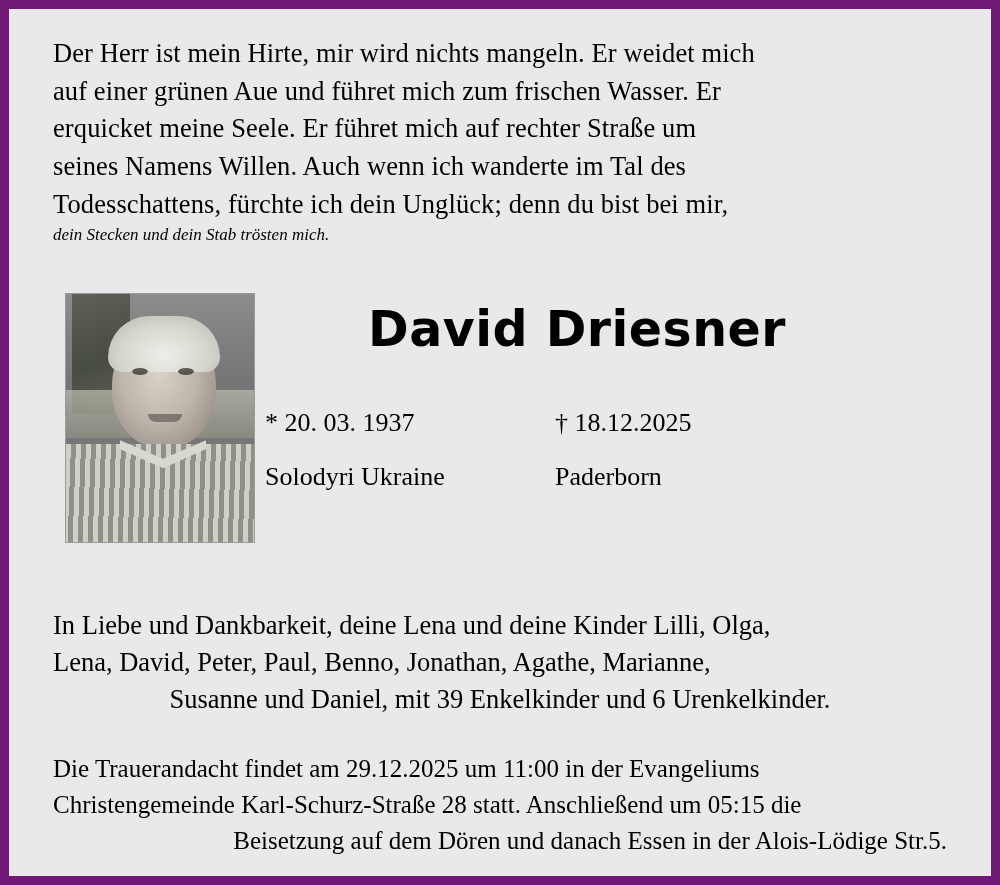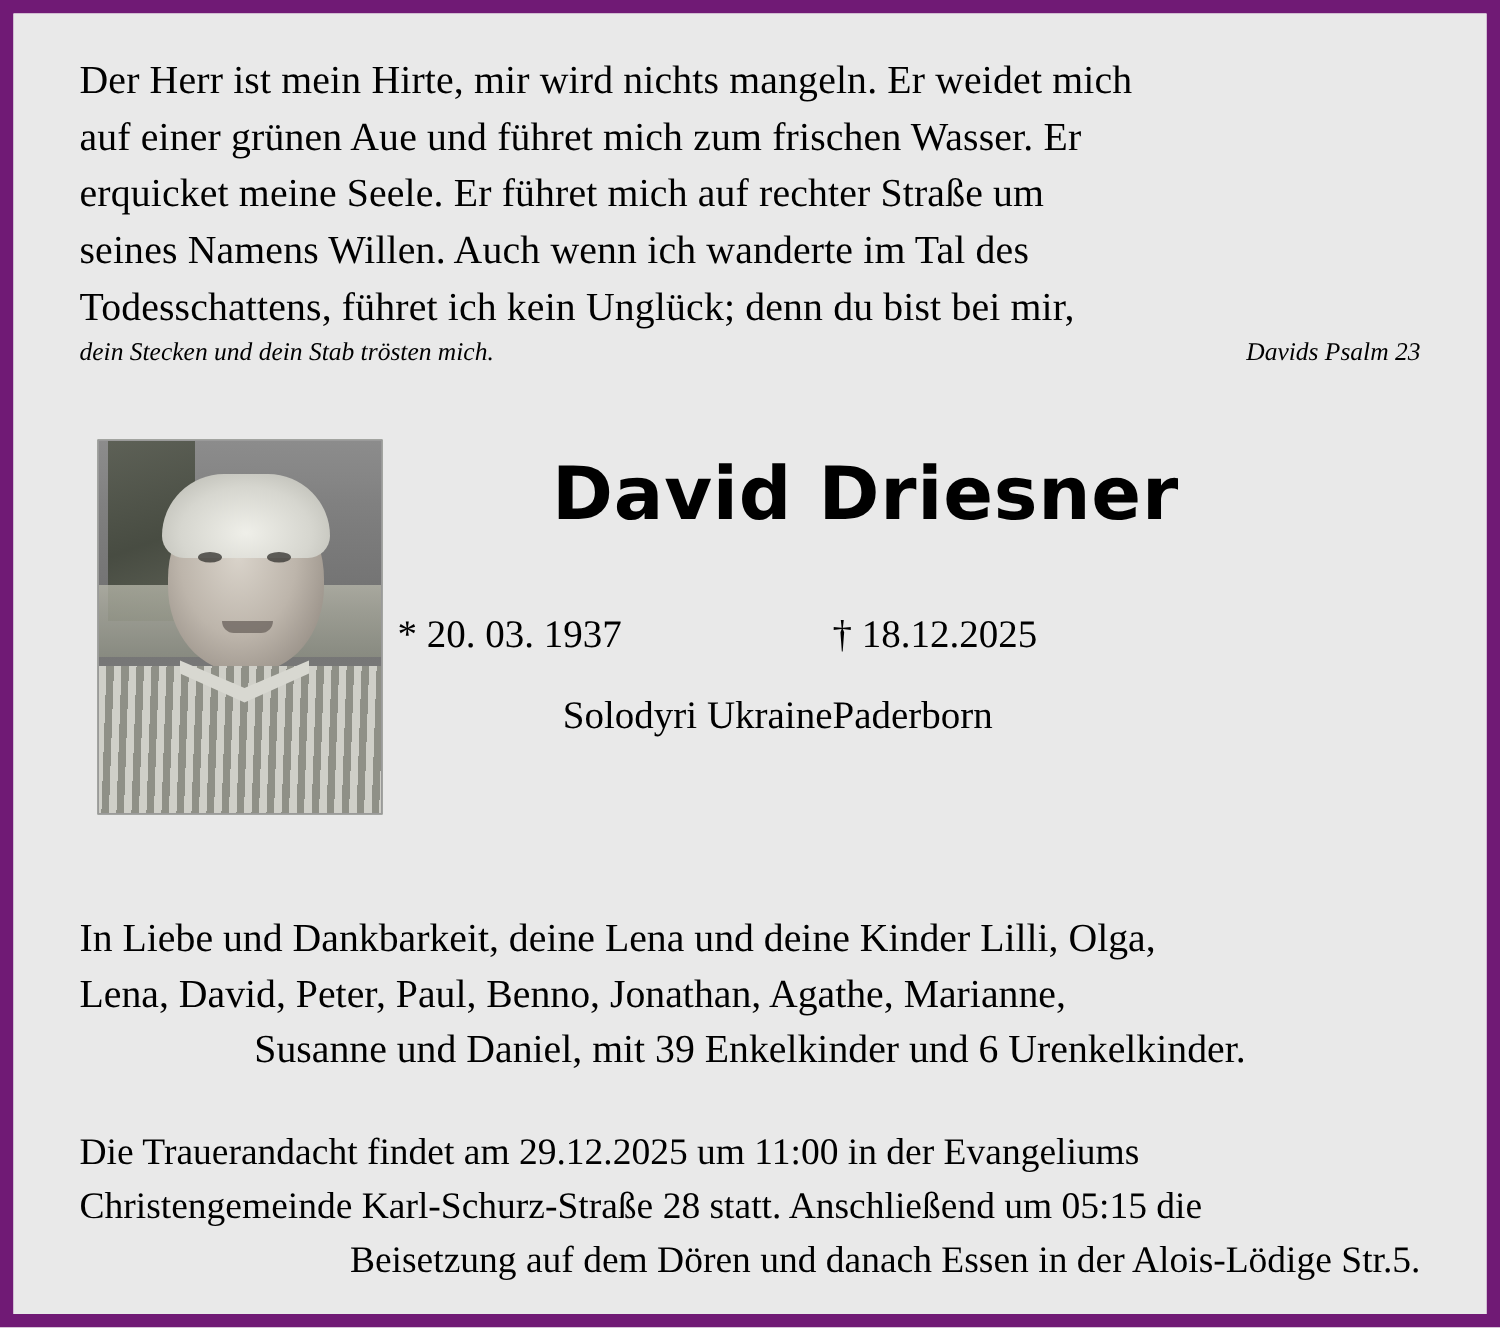--- a/index.html
+++ b/index.html
@@ -158,21 +158,21 @@
   }
   .dates .col-birth { width: 290px; }
   .dates .col-death { width: 260px; }
 
   .places {
     margin-top: 24px;
     display: flex;
     font-size: 26px;
     padding-left: 10px;
   }
-  .places .col-birth { width: 290px; text-align: right; }
+  .places .col-birth { width: 290px; }
   .places .col-death { width: 260px; }
 
   .family {
     margin-top: 64px;
     font-size: 26.5px;
     line-height: 1.4;
     text-align: justify;
     text-justify: inter-word;
   }
   .family .last-line { text-align: center; }
@@ -190,25 +190,24 @@
 <body>
 
 <div class="obituary">
   <div class="inner">
 
     <div class="verse">
       <div>Der Herr ist mein Hirte, mir wird nichts mangeln. Er weidet mich</div>
       <div>auf einer grünen Aue und führet mich zum frischen Wasser. Er</div>
       <div>erquicket meine Seele. Er führet mich auf rechter Straße um</div>
       <div>seines Namens Willen. Auch wenn ich wanderte im Tal des</div>
-      <div>Todesschattens, führet ich kein Unglück; denn du bist bei mir,</div>
+      <div>Todesschattens, fürchte ich dein Unglück; denn du bist bei mir,</div>
     </div>
     <div class="verse-last">
       <span>dein Stecken und dein Stab trösten mich.</span>
-      <span class="src">Davids Psalm 23</span>
     </div>
 
     <div class="main-block">
 
       <div class="portrait">
         <div class="photo-bg"></div>
         <div class="photo-tree"></div>
         <div class="photo-field"></div>
         <div class="photo-head"></div>
         <div class="photo-hair"></div>

